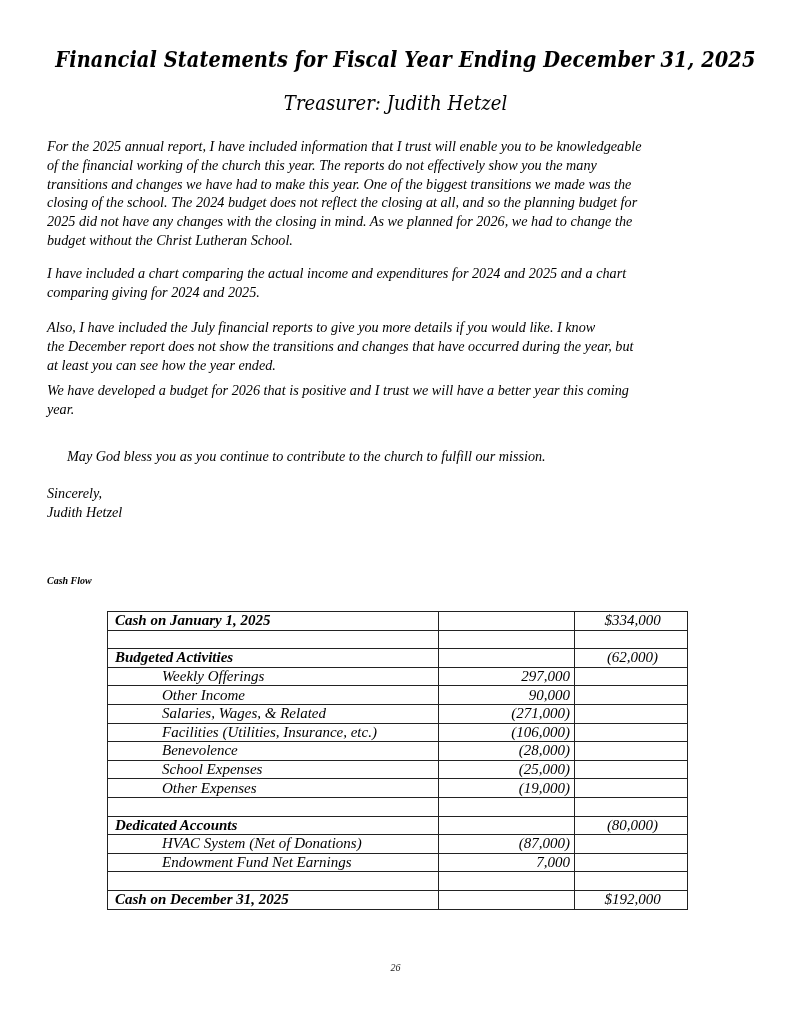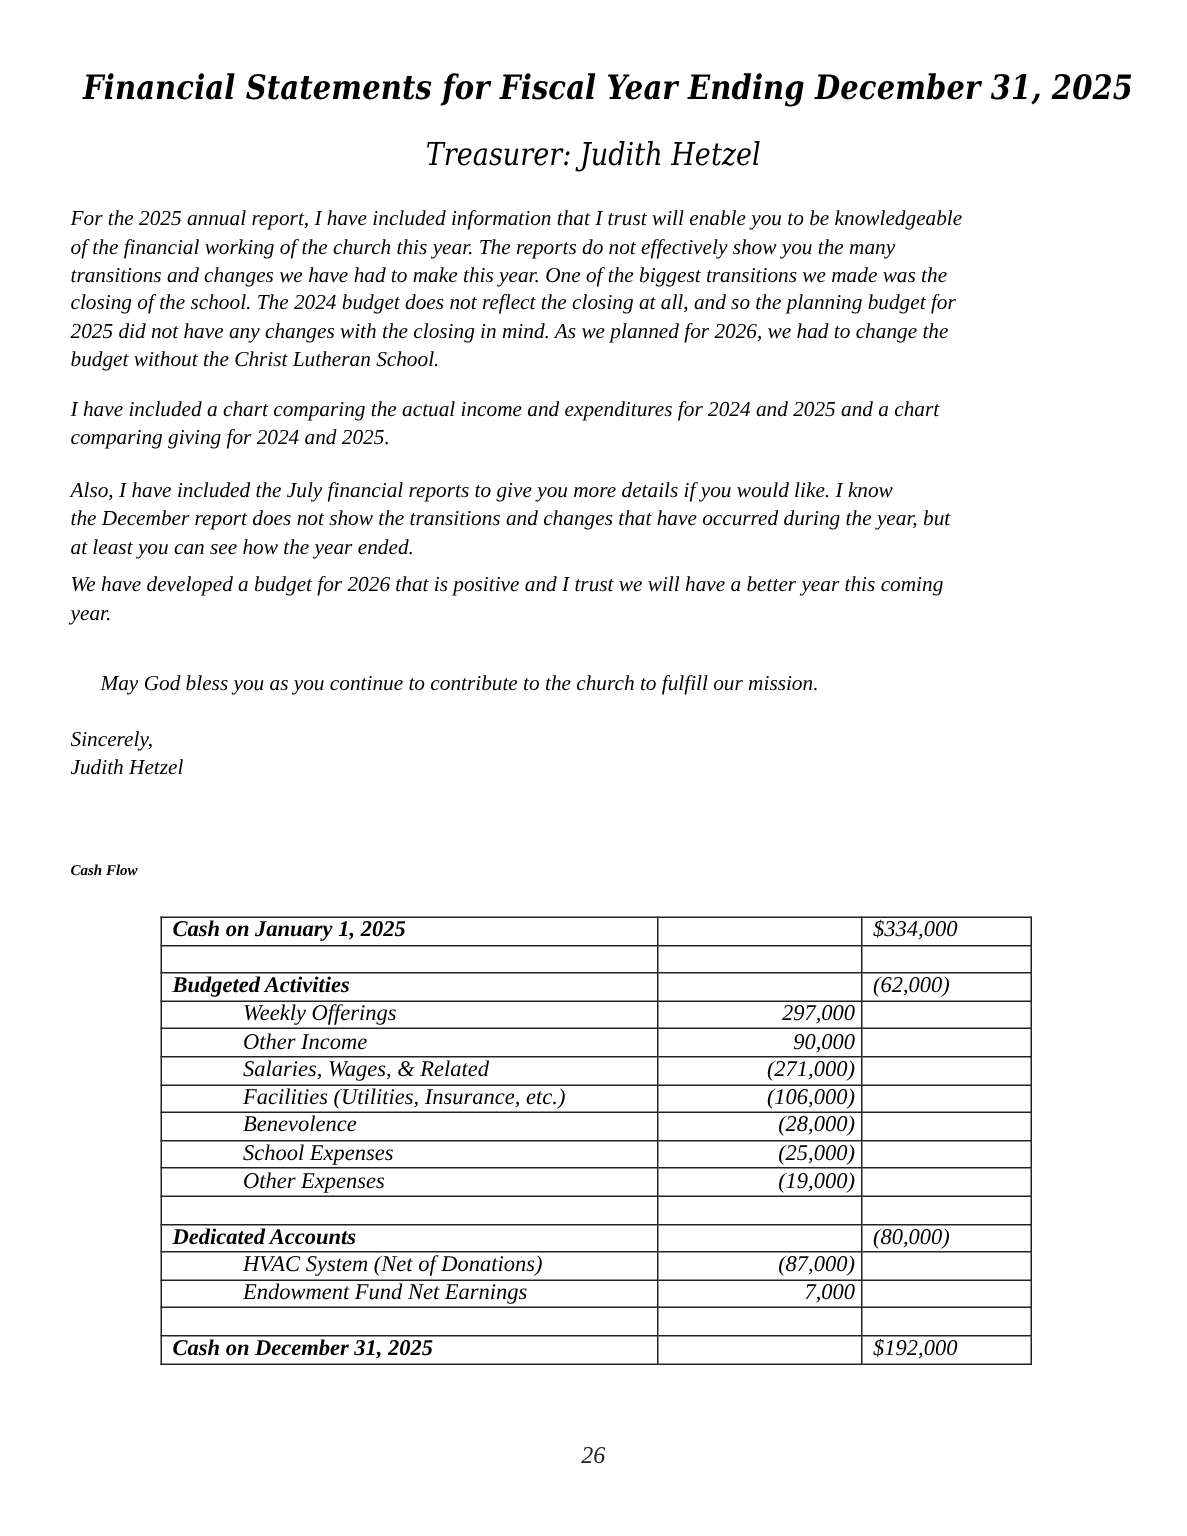--- a/index.html
+++ b/index.html
@@ -7,24 +7,24 @@
   .page { position: absolute; left: 0; top: 0; width: 791px; height: 896px; font-style: italic; }
   .title { position: absolute; left: 0; width: 791px; top: 46px; text-align: center; font-weight: bold; font-size: 22.5px; letter-spacing: 0.1px; font-family: "DejaVu Serif", serif; transform: scaleX(0.86); transform-origin: center; white-space: nowrap; }
   .subtitle { position: absolute; left: 0; width: 791px; top: 91px; text-align: center; font-size: 21px; font-family: "DejaVu Serif", serif; transform: scaleX(0.86); transform-origin: center; white-space: nowrap; }
   .para { position: absolute; left: 47px; width: 700px; font-size: 14.2px; line-height: 18.8px; }
   .line { display: block; white-space: nowrap; }
   .section-heading { position: absolute; left: 47px; top: 575px; font-weight: bold; font-size: 10px; }
   table.cf { position: absolute; left: 107px; top: 611px; border-collapse: collapse; font-size: 15px; }
   table.cf td { border: 1px solid #222; height: 17.6px; padding: 0 4px 0 7px; line-height: 17px; white-space: nowrap; }
   table.cf td.c1 { width: 319px; }
   table.cf td.c2 { width: 124px; text-align: right; }
-  table.cf td.c3 { width: 101px; text-align: left; }
+  table.cf td.c3 { width: 101px; text-align: center; }
   table.cf tr.bold td.c1 { font-weight: bold; }
   table.cf td.indent { padding-left: 54px; width: 272px; }
-  .page-number { position: absolute; left: 0; width: 791px; top: 962px; text-align: center; font-size: 16px; color: #222; font-family: "Liberation Serif", serif; }
+  .page-number { position: absolute; left: 0; width: 791px; top: 962px; text-align: center; font-size: 10px; color: #222; font-family: "Liberation Serif", serif; }
 </style>
 </head>
 <body>
 
 <div class="page">
   <div class="title">Financial Statements for Fiscal Year Ending December 31, 2025</div>
   <div class="subtitle">Treasurer: Judith Hetzel</div>
 
   <div class="para" style="top:137px;">
     <span class="line">For the 2025 annual report, I have included information that I trust will enable you to be knowledgeable</span>

